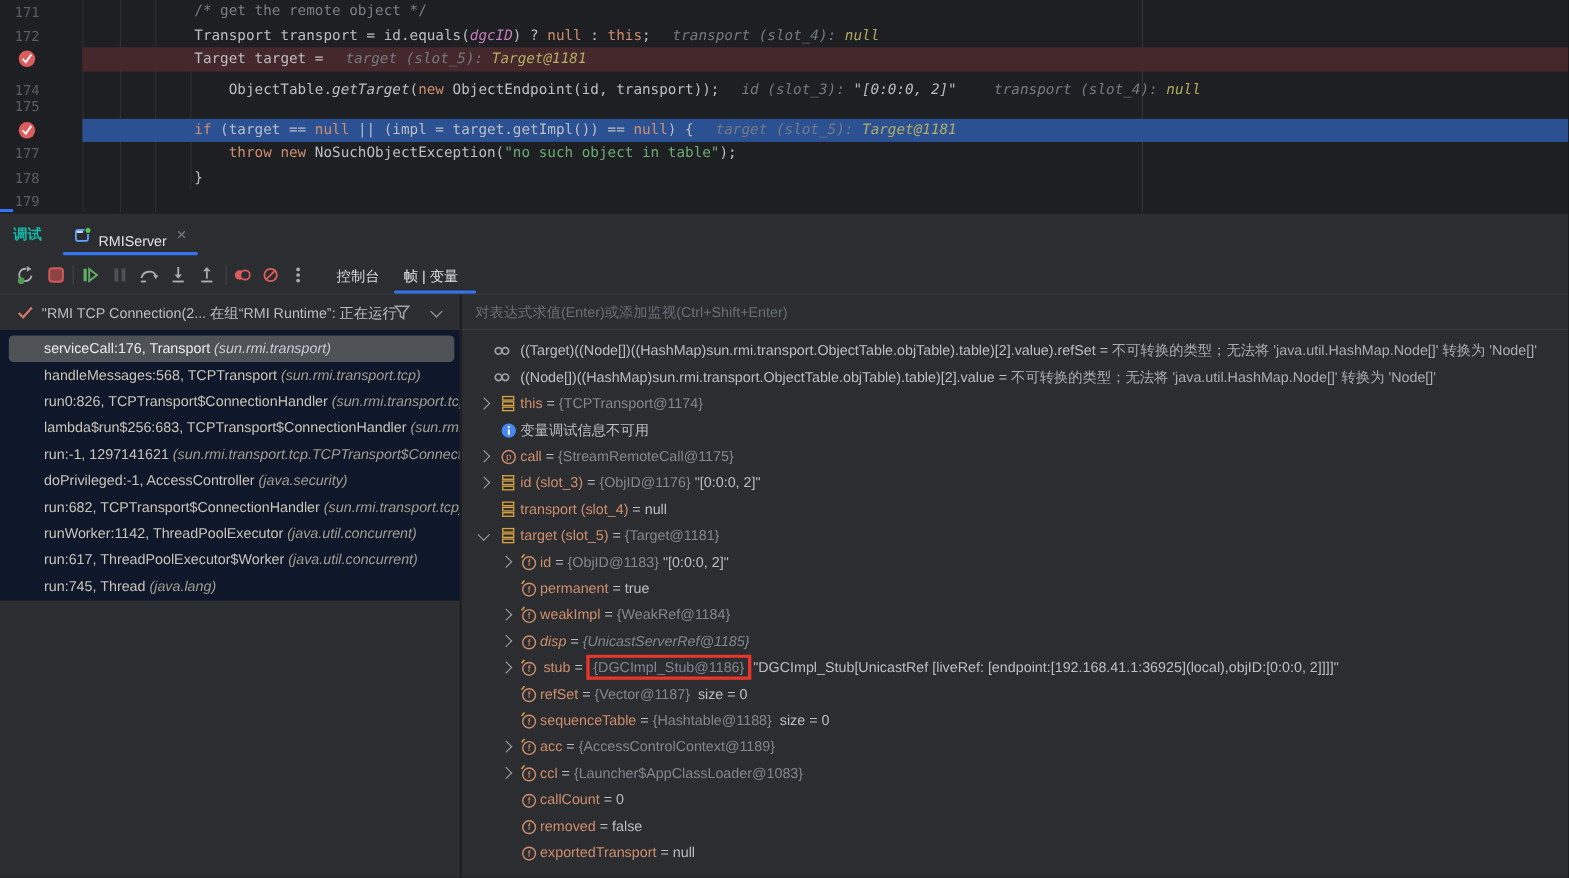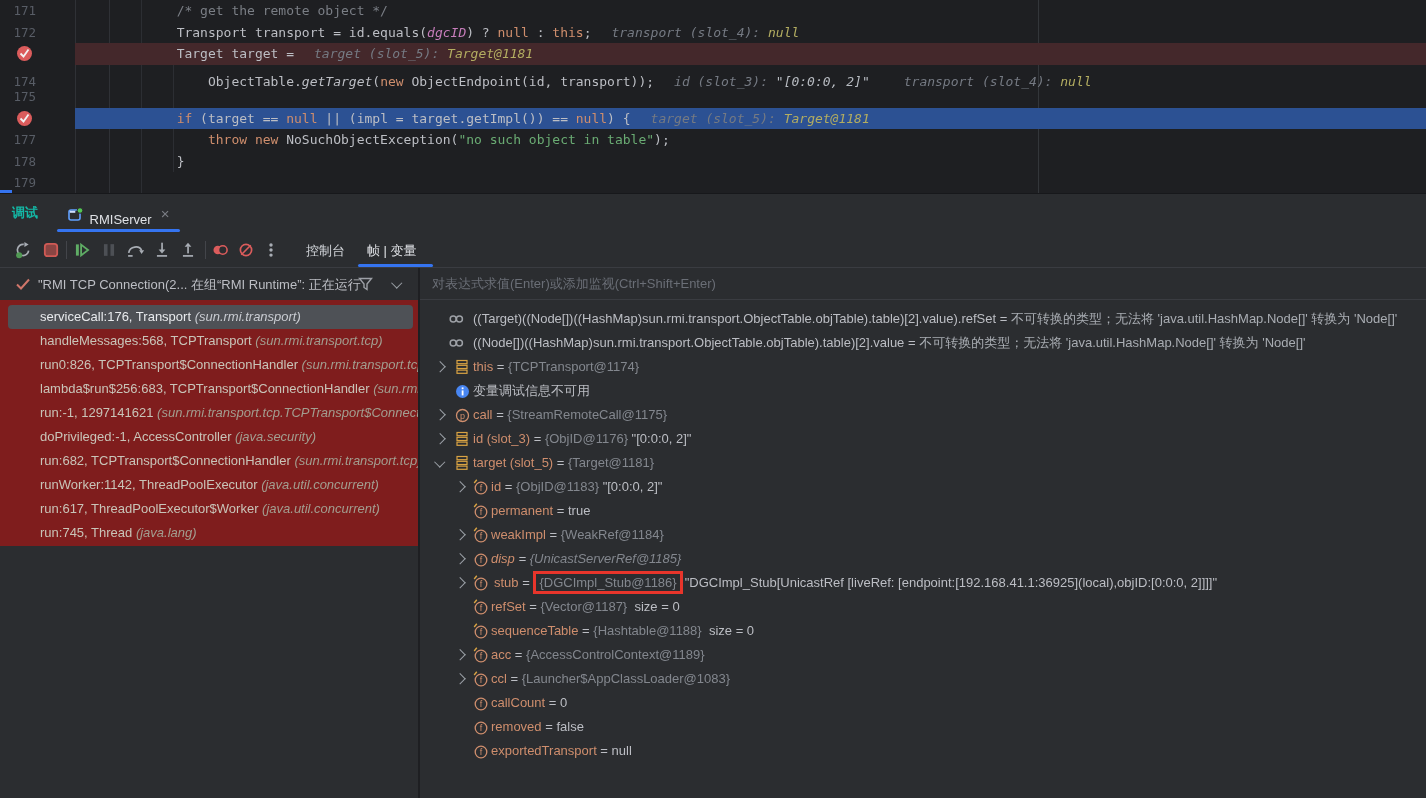--- a/index.html
+++ b/index.html
@@ -43,21 +43,21 @@
   .tbsep{position:absolute;top:8px;width:1px;height:18px;background:#43454a;}
   .tb-label{position:absolute;top:9px;font-size:13px;color:#d5d8dd;}
   .frames-underline{position:absolute;left:358px;bottom:0;width:75px;height:3px;background:#3574f0;border-radius:2px;}
   
   .split{position:absolute;top:73px;left:0;right:0;bottom:0;border-top:1px solid #3a3c41;}
   .splitter{position:absolute;left:418px;top:0;bottom:0;width:2px;background:#1e1f22;z-index:5;}
   
   .lpanel{position:absolute;left:0;top:0;width:418px;bottom:0;background:#2b2d30;overflow:hidden;}
   .thread-bar{position:absolute;left:0;top:0;width:100%;height:32px;}
   .thread-bar .txt{position:absolute;left:38px;top:8px;font-size:13px;color:#bcbec4;white-space:nowrap;}
-  .frames{position:absolute;left:0;top:32px;width:418px;height:246px;background:#7f1d1d;
+  .frames{position:absolute;left:0;top:32px;width:418px;height:246px;background:#0f172a;
           padding-top:5px;box-sizing:border-box;overflow:hidden;}
   .frame-row{height:24px;line-height:24px;white-space:nowrap;overflow:hidden;padding-left:40px;
              font-size:13px;color:#c9c4b8;}
   .frame-row .pkg{font-style:italic;color:#a39e90;}
   .frame-row.sel{background:#4e5156;border-radius:4px;margin:0 5px 0 8px;padding-left:32px;color:#e8eaed;}
   .frame-row.sel .pkg{color:#c9ccd2;}
   
   .rpanel{position:absolute;left:420px;top:0;right:0;bottom:0;background:#2b2d30;overflow:hidden;}
   .eval-bar{position:absolute;left:0;top:0;right:0;height:31px;border-bottom:1px solid #3a3c41;}
   .eval-bar .ph{position:absolute;left:12px;top:7px;font-size:13px;color:#6a6e76;white-space:nowrap;}
@@ -297,20 +297,28 @@
             <div class="var-row">
               <span class="chev" style="left: 16px;"></span>
               <span class="icon-slot" style="left: 35px;"><svg width="14" height="16" viewBox="0 0 14 16">
                   <rect x="2" y="1.5" width="10" height="3.2" fill="none" stroke="#d9a343" stroke-width="1.2"></rect>
                   <rect x="2" y="6.3" width="10" height="3.2" fill="none" stroke="#d9a343" stroke-width="1.2"></rect>
                   <rect x="2" y="11.1" width="10" height="3.2" fill="none" stroke="#d9a343" stroke-width="1.2"></rect>
                 </svg></span>
               <span class="segs" style="left: 53px;"><span class="seg-name">id (slot_3)</span><span class="seg-eq"> = </span><span class="seg-ref">{ObjID@1176}</span><span class="seg-val"> "[0:0:0, 2]"</span></span>
             </div>
             <div class="var-row">
+              <span class="icon-slot" style="left: 35px;"><svg width="14" height="16" viewBox="0 0 14 16">
+                  <rect x="2" y="1.5" width="10" height="3.2" fill="none" stroke="#d9a343" stroke-width="1.2"></rect>
+                  <rect x="2" y="6.3" width="10" height="3.2" fill="none" stroke="#d9a343" stroke-width="1.2"></rect>
+                  <rect x="2" y="11.1" width="10" height="3.2" fill="none" stroke="#d9a343" stroke-width="1.2"></rect>
+                </svg></span>
+              <span class="segs" style="left: 53px;"><span class="seg-name">transport (slot_4)</span><span class="seg-eq"> = </span><span class="seg-val">null</span></span>
+            </div>
+            <div class="var-row">
               <span class="chev down" style="left: 16px;"></span>
               <span class="icon-slot" style="left: 35px;"><svg width="14" height="16" viewBox="0 0 14 16">
                   <rect x="2" y="1.5" width="10" height="3.2" fill="none" stroke="#d9a343" stroke-width="1.2"></rect>
                   <rect x="2" y="6.3" width="10" height="3.2" fill="none" stroke="#d9a343" stroke-width="1.2"></rect>
                   <rect x="2" y="11.1" width="10" height="3.2" fill="none" stroke="#d9a343" stroke-width="1.2"></rect>
                 </svg></span>
               <span class="segs" style="left: 53px;"><span class="seg-name">target (slot_5)</span><span class="seg-eq"> = </span><span class="seg-ref">{Target@1181}</span></span>
             </div>
             <div class="var-row">
               <span class="chev" style="left: 36px;"></span>

